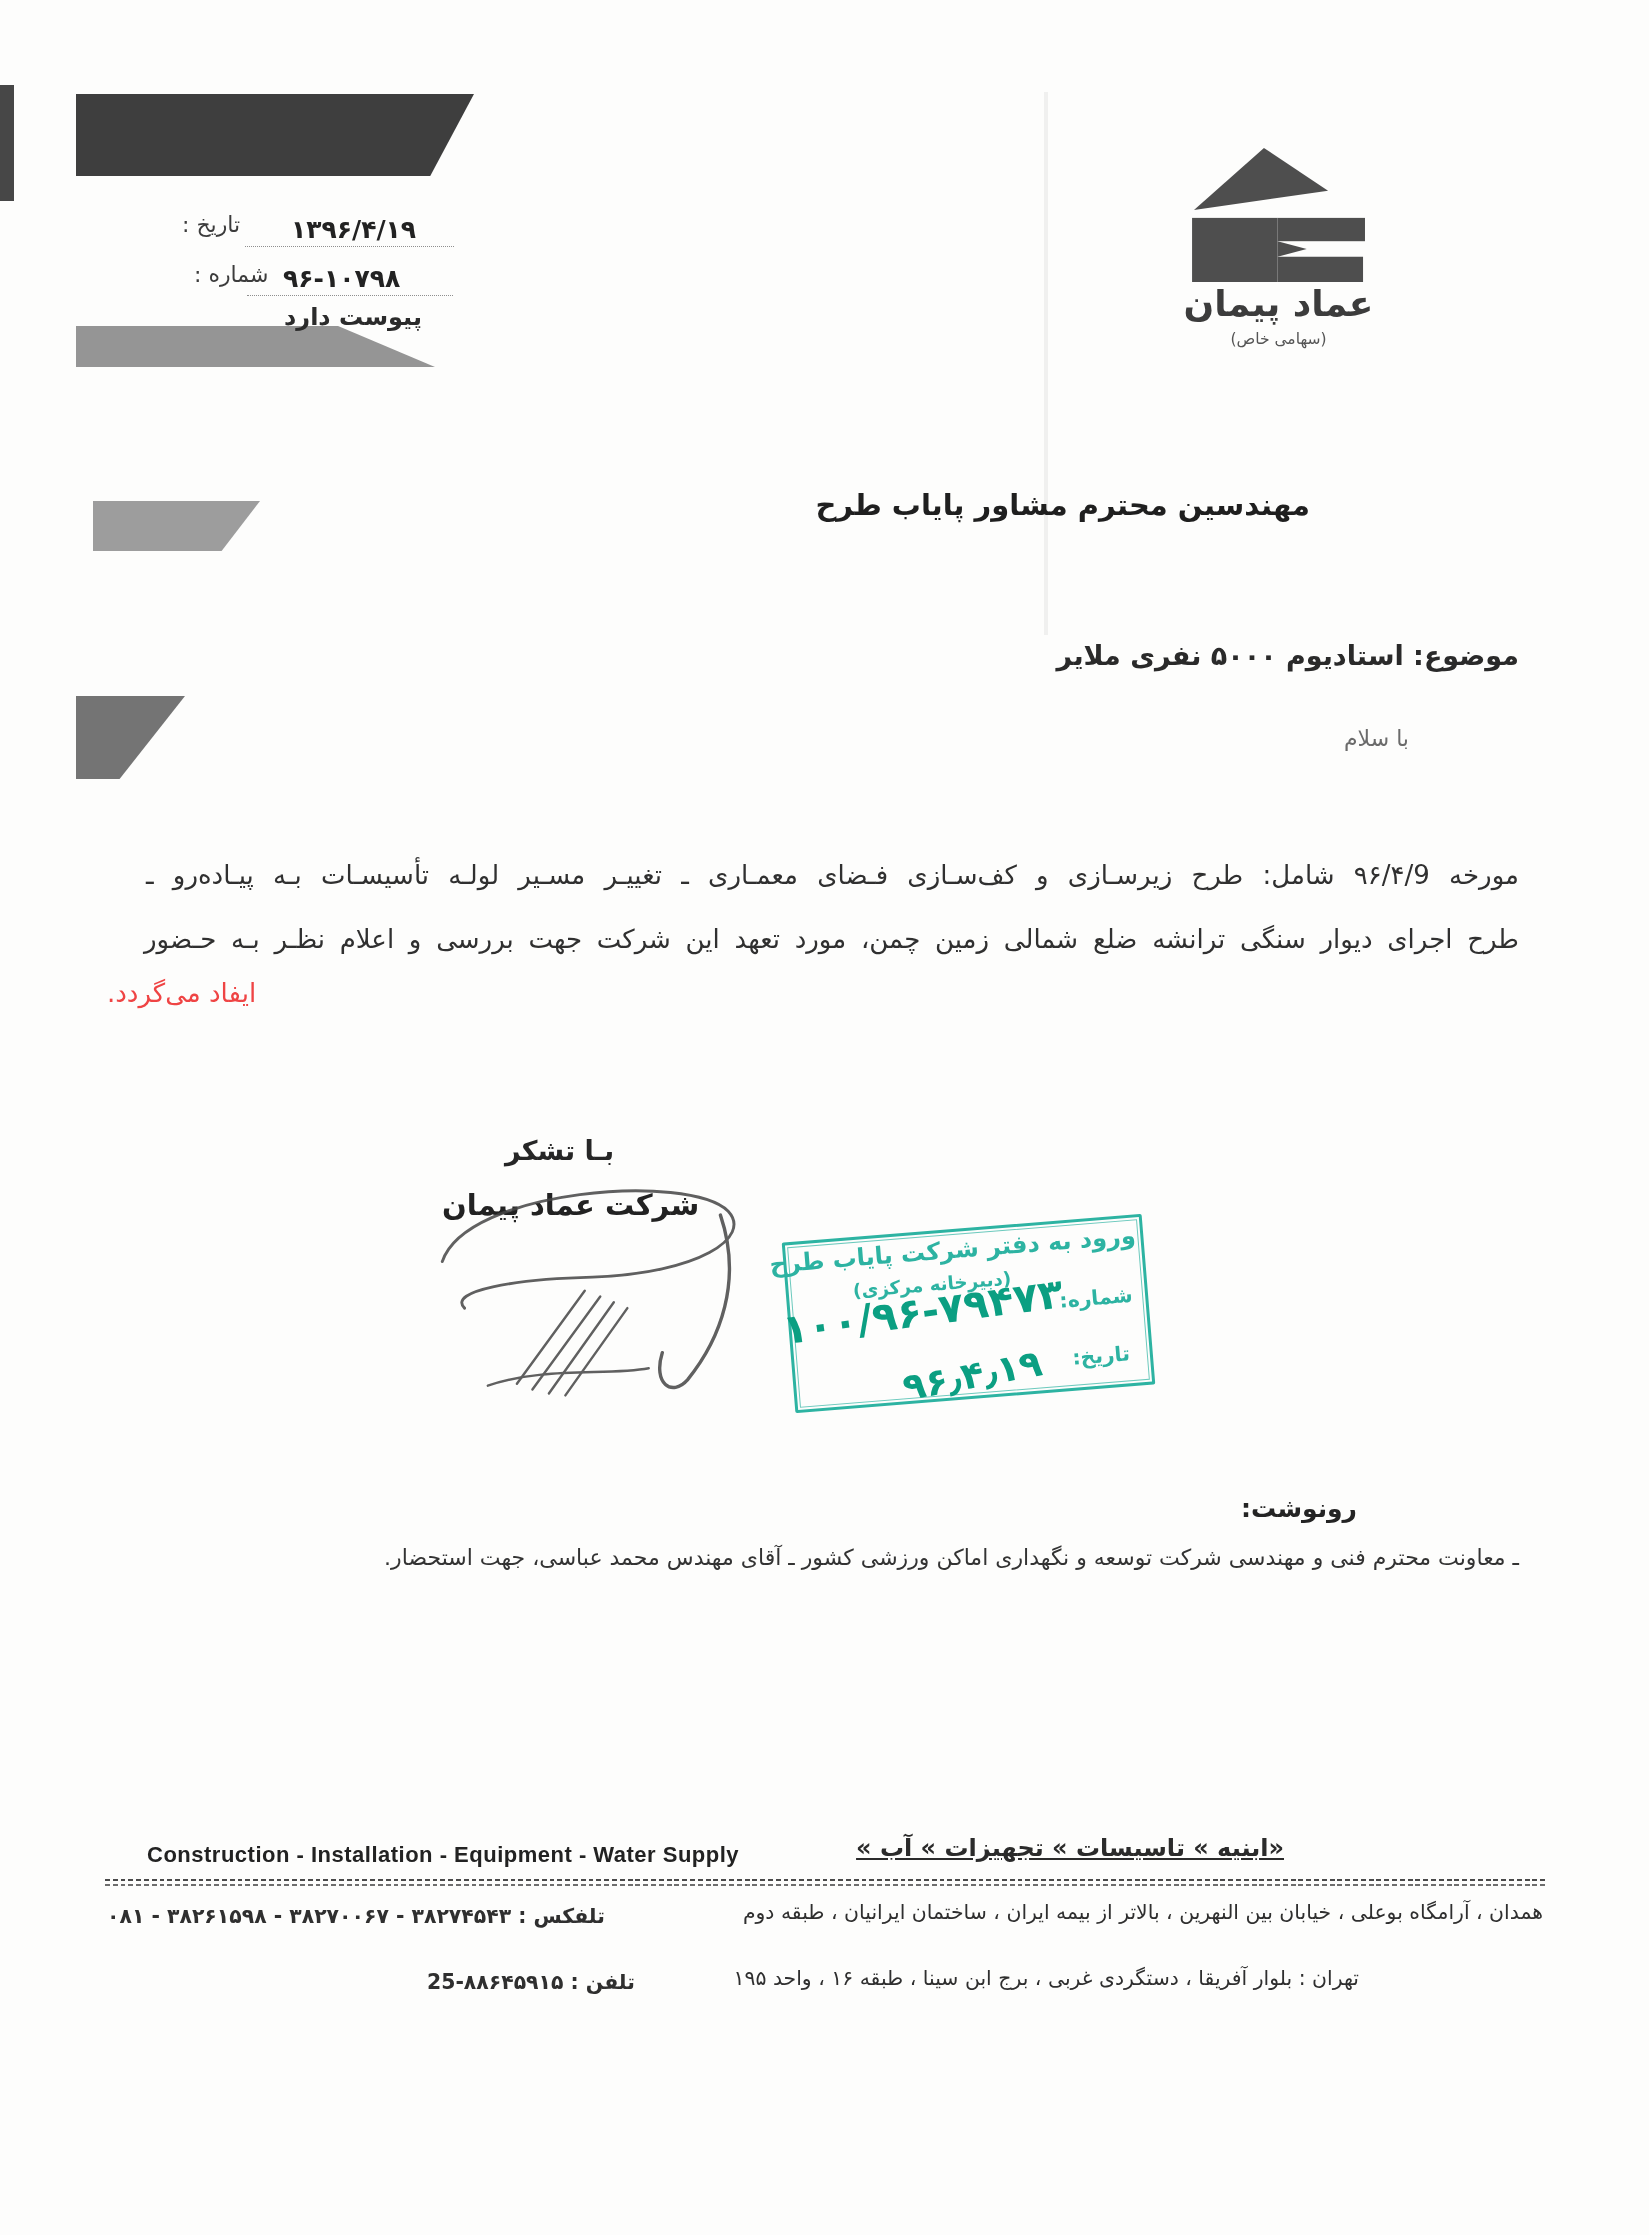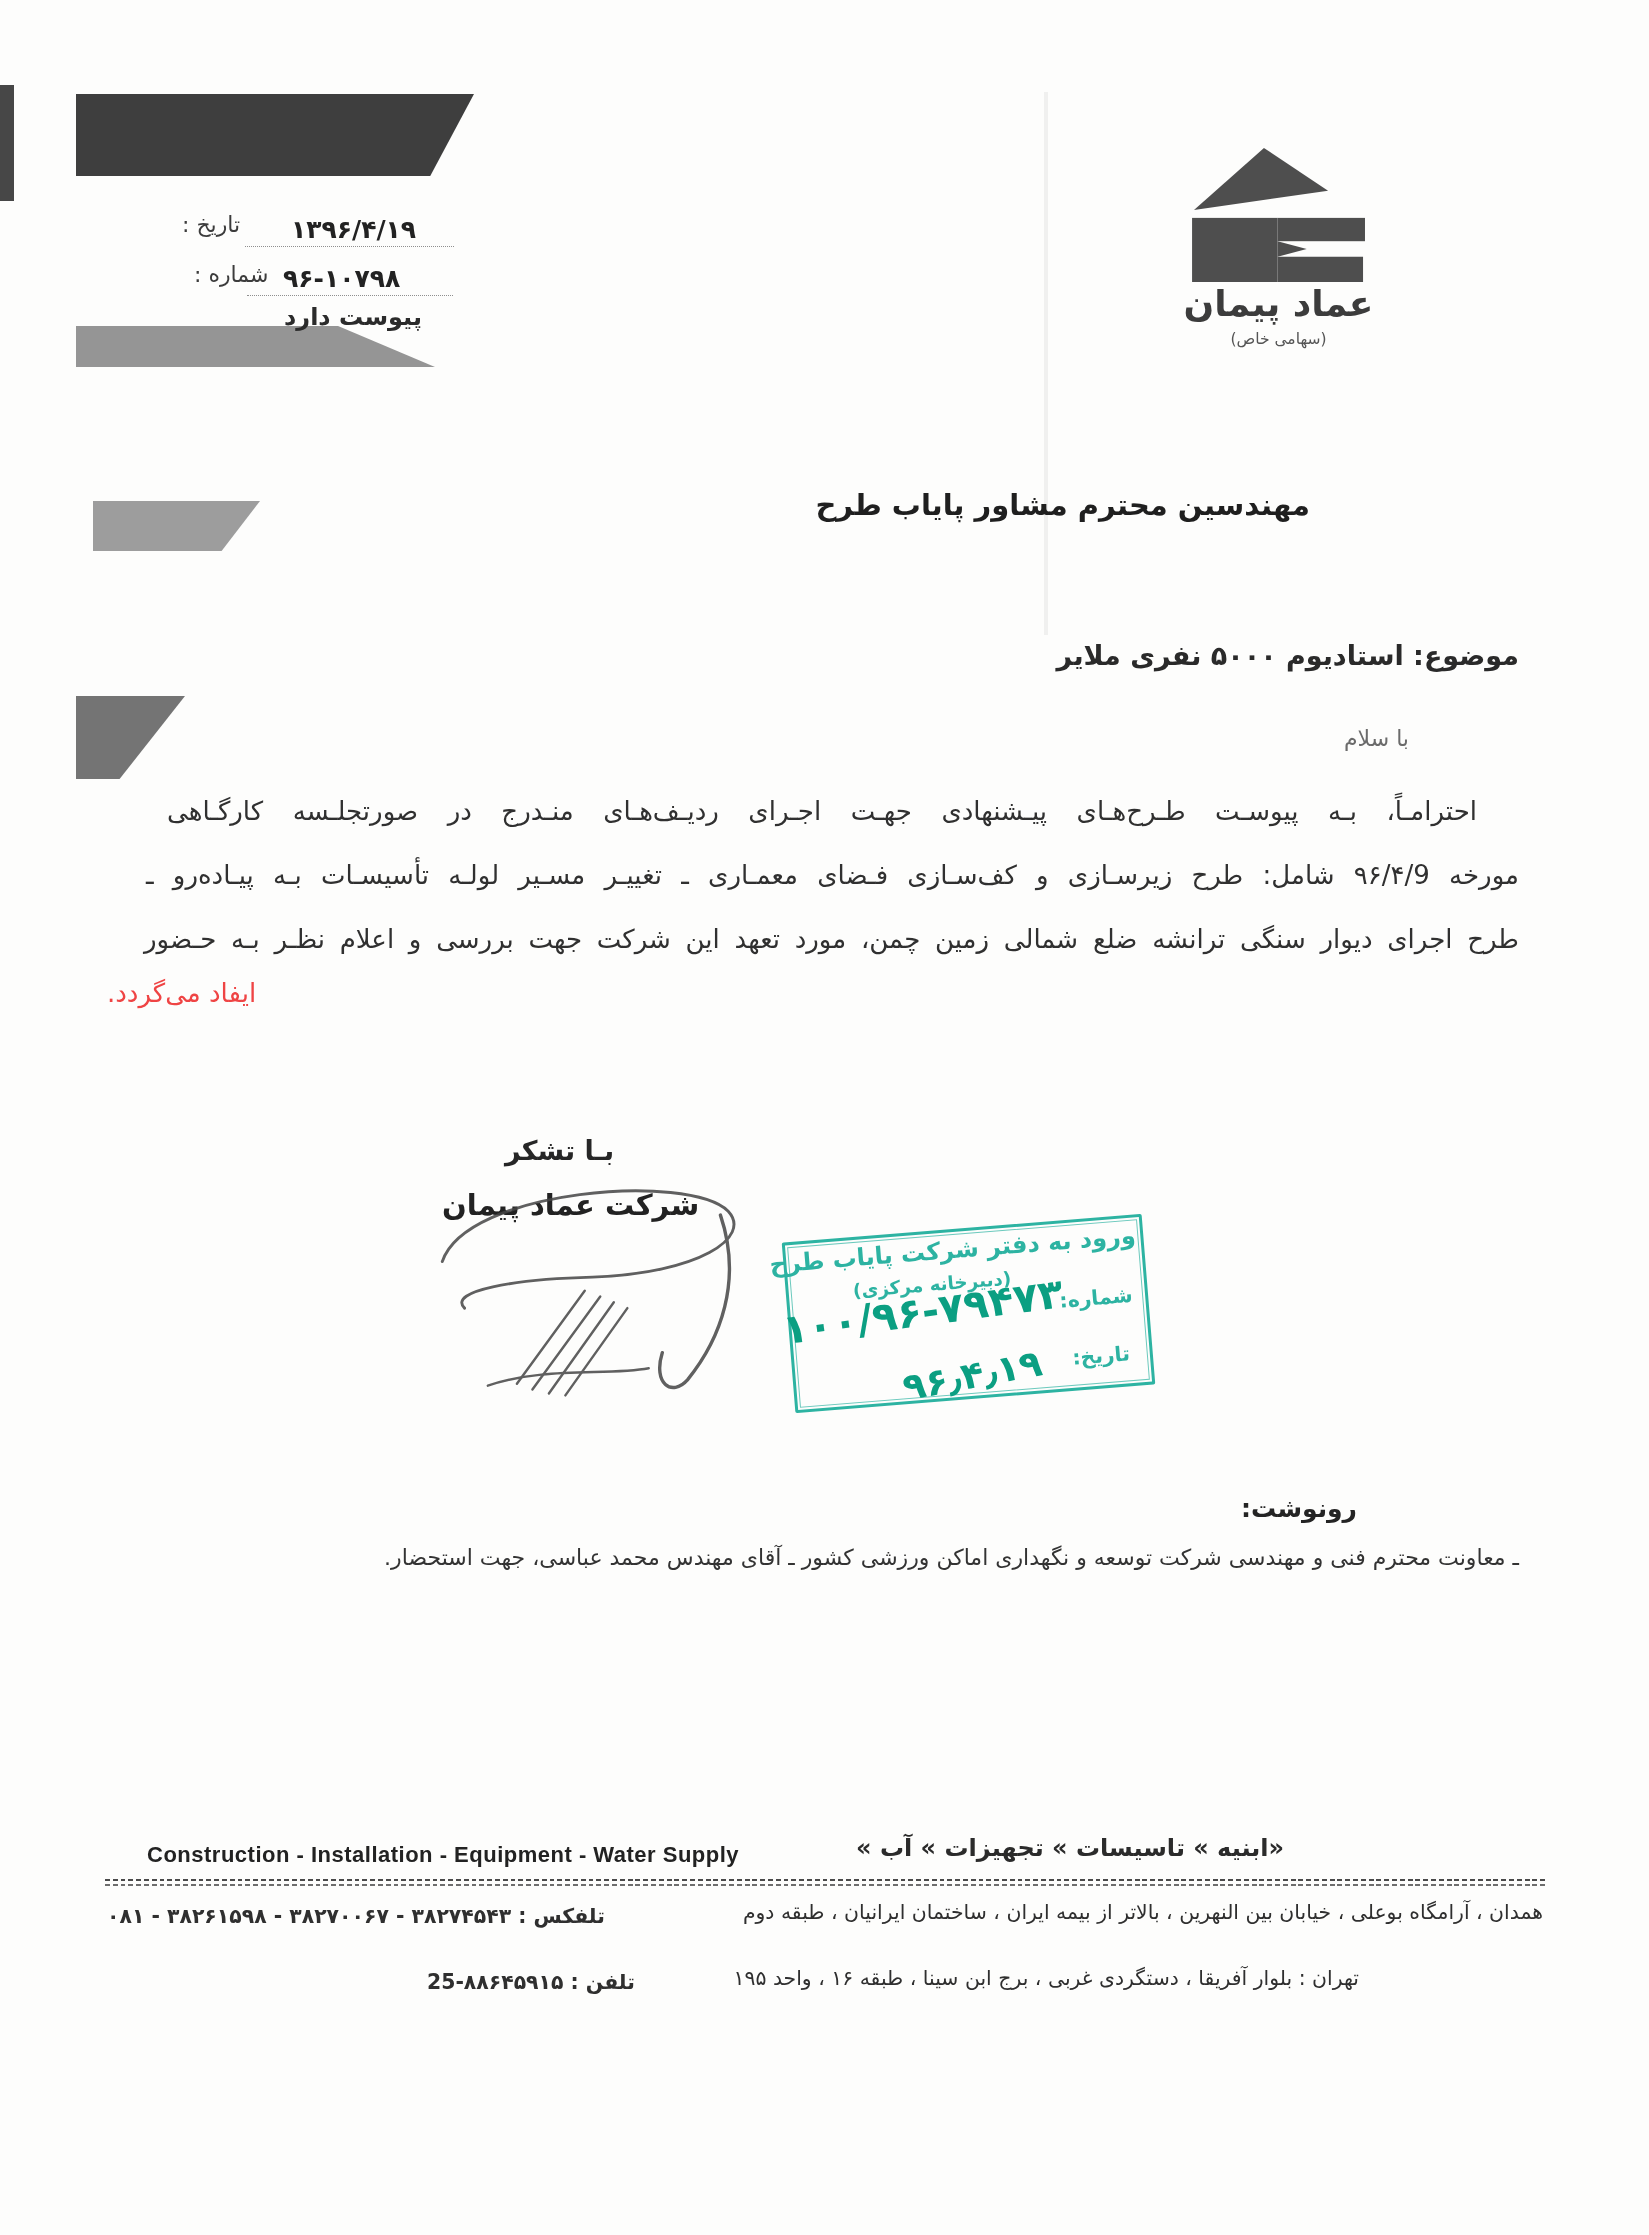--- a/index.html
+++ b/index.html
@@ -113,21 +113,20 @@
     <rect x="88" y="114" width="88" height="26" fill="#4e4e4e"></rect>
     <polygon points="88,98 118,106 88,114" fill="#4e4e4e"></polygon>
   </svg>
   <div class="abs rtl company-name nowrap" style="left:1172px; top:283px; width:213px;">عماد پیمان</div>
   <div class="abs rtl company-type nowrap" style="left:1172px; top:330px; width:213px;">(سهامی خاص)</div>
 
   <div class="abs rtl recipient nowrap" style="right:340px; top:488px;">مهندسین محترم مشاور پایاب طرح</div>
   <div class="abs rtl subject nowrap" style="right:131px; top:640px;">موضوع: استادیوم ۵۰۰۰ نفری ملایر</div>
   <div class="abs rtl salutation nowrap" style="right:241px; top:726px;">با سلام</div>
 
-  <div class="abs bodyline" style="left:167px; right:173px; top:788px;">احترامـاً، بـه پیوسـت طـرح‌هـای پیـشنهادی جهـت اجـرای ردیـف‌هـای منـدرج در صورتجلـسه کارگـاهی</div>
   <div class="abs bodyline" style="left:146px; right:131px; top:852px;">مورخه ۹۶/۴/9 شامل: طرح زیرسـازی و کف‌سـازی فـضای معمـاری ـ تغییـر مسـیر لولـه تأسیسـات بـه پیـاده‌رو ـ</div>
   <div class="abs bodyline" style="left:144px; right:131px; top:916px;">طرح اجرای دیوار سنگی ترانشه ضلع شمالی زمین چمن، مورد تعهد این شرکت جهت بررسی و اعلام نظـر بـه حـضور</div>
   <div class="abs bodyline-last nowrap" style="left:107px; top:978px;">ایفاد می‌گردد.</div>
 
   <div class="abs rtl closing nowrap" style="left:505px; top:1135px;">بـا تشکر</div>
   <div class="abs rtl signer nowrap" style="left:442px; top:1188px;">شرکت عماد پیمان</div>
 
   <svg class="abs" style="left:408px; top:1155px;" width="369" height="252" viewBox="0 0 380 260" aria-hidden="true">
     <g fill="none" stroke="#454545" stroke-linecap="round" opacity="0.85">
       <path d="M35 110 C 60 35, 290 18, 330 58 C 355 85, 300 122, 190 126 C 110 128, 40 140, 58 158" stroke-width="3"></path>
@@ -144,21 +143,21 @@
     <div class="stamp-label rtl nowrap" style="top:68px; right:15.5px;">شماره:</div>
     <div class="stamp-hand ltr nowrap" style="left:-5.8px; top:56px; font-size:41px; transform:rotate(-3deg);">۱۰۰/۹۶-۷۹۴۷۳</div>
     <div class="stamp-label rtl nowrap" style="top:126px; right:23px;">تاریخ:</div>
     <div class="stamp-hand ltr nowrap" style="left:109px; top:126px; font-size:37px; transform:rotate(-6deg); letter-spacing:3.9px;">۹۶٫۴٫۱۹</div>
   </div>
 
   <div class="abs rtl cc-heading nowrap" style="right:293px; top:1494px;">رونوشت:</div>
   <div class="abs rtl cc-line nowrap" style="right:131px; top:1545px;">ـ معاونت محترم فنی و مهندسی شرکت توسعه و نگهداری اماکن ورزشی کشور ـ آقای مهندس محمد عباسی، جهت استحضار.</div>
 
   <div class="abs slogan-en nowrap" style="left:147px; top:1842px;">Construction - Installation - Equipment - Water Supply</div>
-  <div class="abs rtl slogan-fa nowrap" style="right:366px; top:1834px;">«ابنیه » تاسیسات » تجهیزات » آب »</div>
+  <div class="abs rtl slogan-fa nowrap" style="right:366px; top:1834px;text-decoration:underline;">«ابنیه » تاسیسات » تجهیزات » آب »</div>
 
   <div class="divider">
     <div class="d1"></div>
       <div class="d2"></div>
   </div>
 
   <div class="abs rtl footer-line nowrap" style="right:107px; top:1900px;">همدان ، آرامگاه بوعلی ، خیابان بین النهرین ، بالاتر از بیمه ایران ، ساختمان ایرانیان ، طبقه دوم</div>
   <div class="abs rtl footer-line nowrap" style="left:107px; top:1904px; font-weight:700;">تلفکس : ۳۸۲۷۴۵۴۳ - ۳۸۲۷۰۰۶۷ - ۳۸۲۶۱۵۹۸ - ۰۸۱</div>
   <div class="abs rtl footer-line nowrap" style="right:291px; top:1966px;">تهران : بلوار آفریقا ، دستگردی غربی ، برج ابن سینا ، طبقه ۱۶ ، واحد ۱۹۵</div>
   <div class="abs rtl footer-line nowrap" style="left:427px; top:1970px; font-weight:700;">تلفن : ۸۸۶۴۵۹۱۵-25</div>

